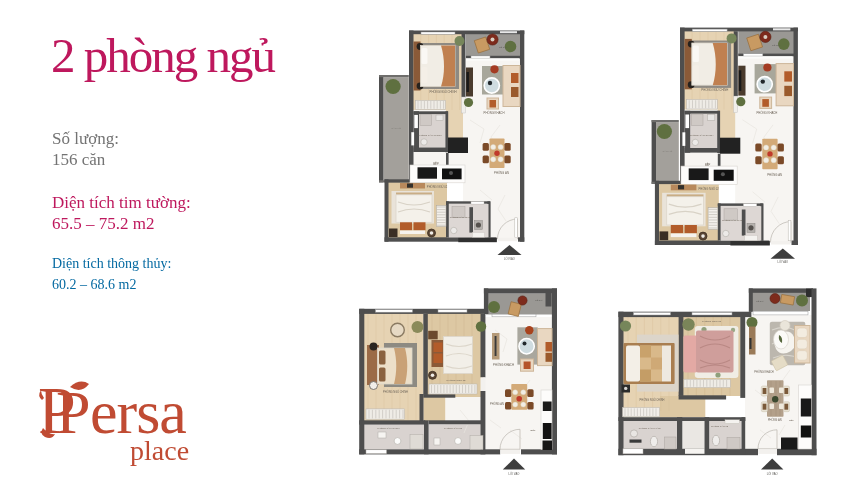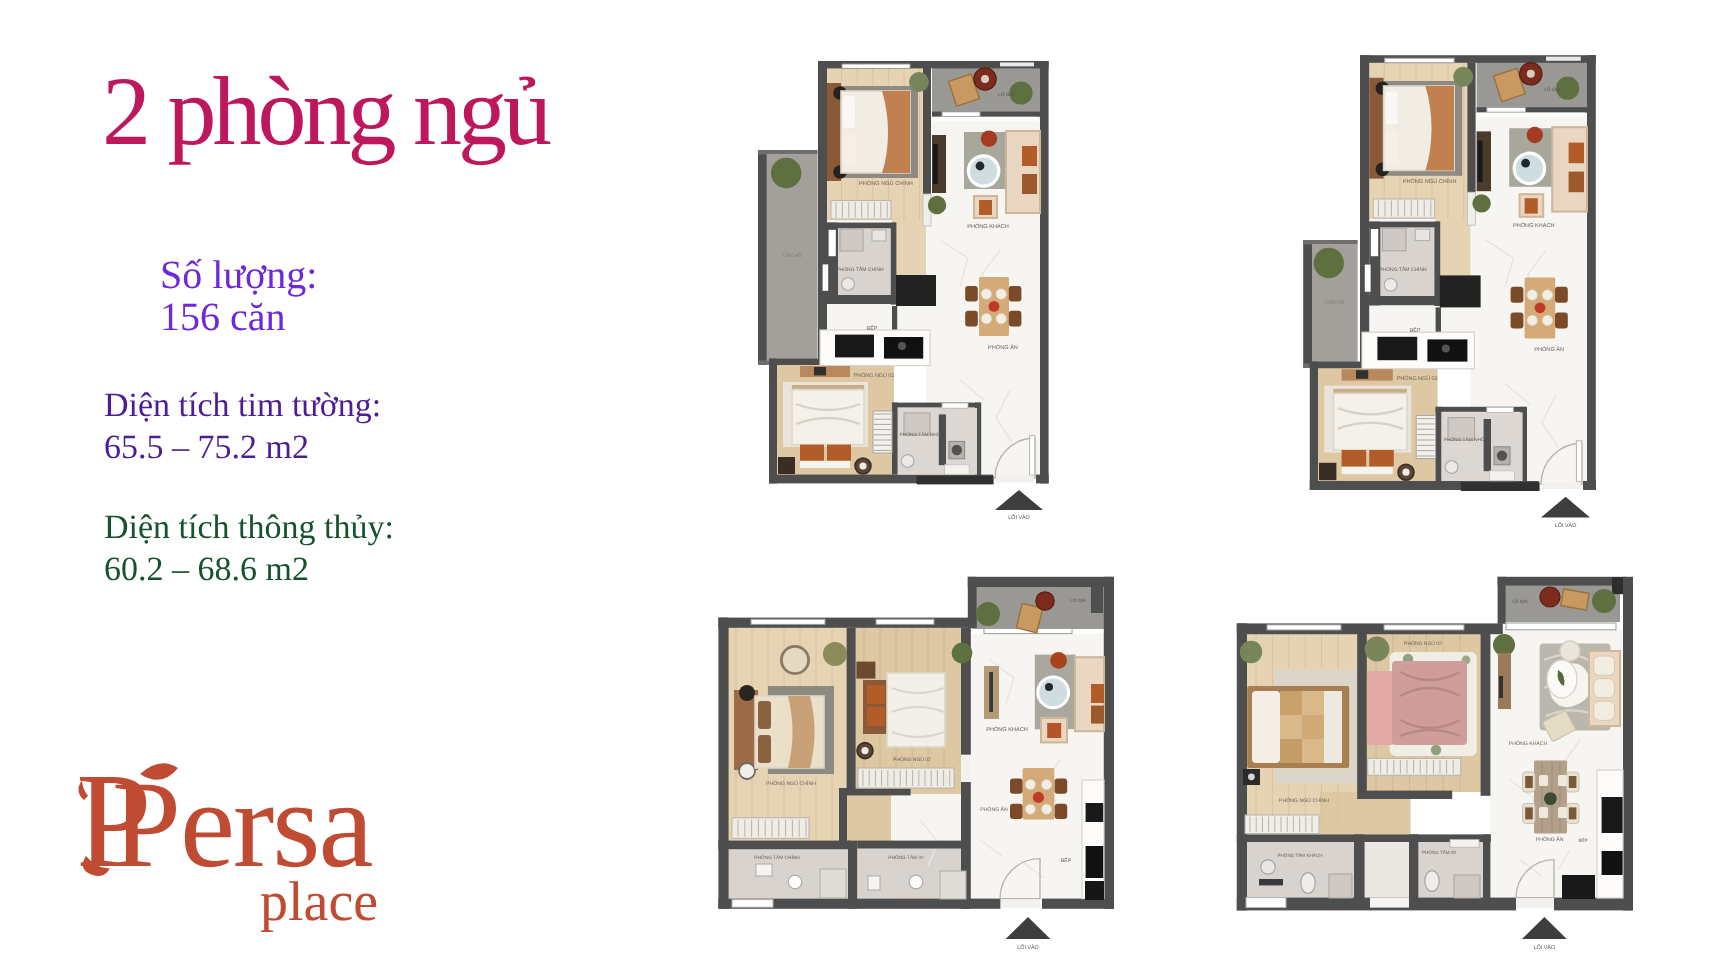--- a/index.html
+++ b/index.html
@@ -1,25 +1,25 @@
 <!DOCTYPE html>
 <html><head><meta charset="utf-8">
 <style>
 html,body{margin:0;padding:0;background:#ffffff;}
 body{width:860px;height:485px;position:relative;overflow:hidden;font-family:"Liberation Serif",serif;}
 .abs{position:absolute;}
 </style></head><body>
 
 <div class="abs" style="left:51px;top:27px;width:280px;font-size:49px;color:#be185d;letter-spacing:-2px;">2 phòng ngủ</div>
 
-<div class="abs" style="left:52px;top:128px;font-size:20px;color:#6d28d9;line-height:21px;margin-left:28px;">Số lượng:<br>156 căn</div>
-
-<div class="abs" style="left:52px;top:192px;font-size:17px;color:#4c1d95;line-height:21px;">Diện tích tim tường:<br>65.5 – 75.2 m2</div>
-
-<div class="abs" style="left:52px;top:253px;font-size:17px;color:#14532d;line-height:21px;">Diện tích thông thủy:<br>60.2 – 68.6 m2</div>
+<div class="abs" style="left:52px;top:128px;font-size:17px;color:#737373;line-height:21px;">Số lượng:<br>156 căn</div>
+
+<div class="abs" style="left:52px;top:192px;font-size:17px;color:#be185d;line-height:21px;">Diện tích tim tường:<br>65.5 – 75.2 m2</div>
+
+<div class="abs" style="left:52px;top:253px;font-size:14px;color:#0369a1;line-height:21px;">Diện tích thông thủy:<br>60.2 – 68.6 m2</div>
 
 <svg class="abs" style="left:27px;top:370px;" width="180" height="105" viewBox="0 0 180 105">
 <g fill="#c04b33">
 <text x="11" y="63" font-family="Liberation Serif,serif" font-size="68">P</text>
 <text x="29" y="63" font-family="Liberation Serif,serif" font-size="62">P</text>
 <path d="M 43 17 q 10 -9 19 -3 q -8 10 -19 3 Z"></path>
 <path d="M 14 20 q -4 6 1 10 l 2 -2 q -3 -4 -3 -8 Z"></path>
 <path d="M 16 58 q -4 6 2 9 q 7 3 10 -3 q -6 1 -12 -6 Z"></path>
 <text x="63" y="63" font-family="Liberation Serif,serif" font-size="62" letter-spacing="-1">ersa</text>
 <text x="103" y="90" font-family="Liberation Serif,serif" font-size="28">place</text>

